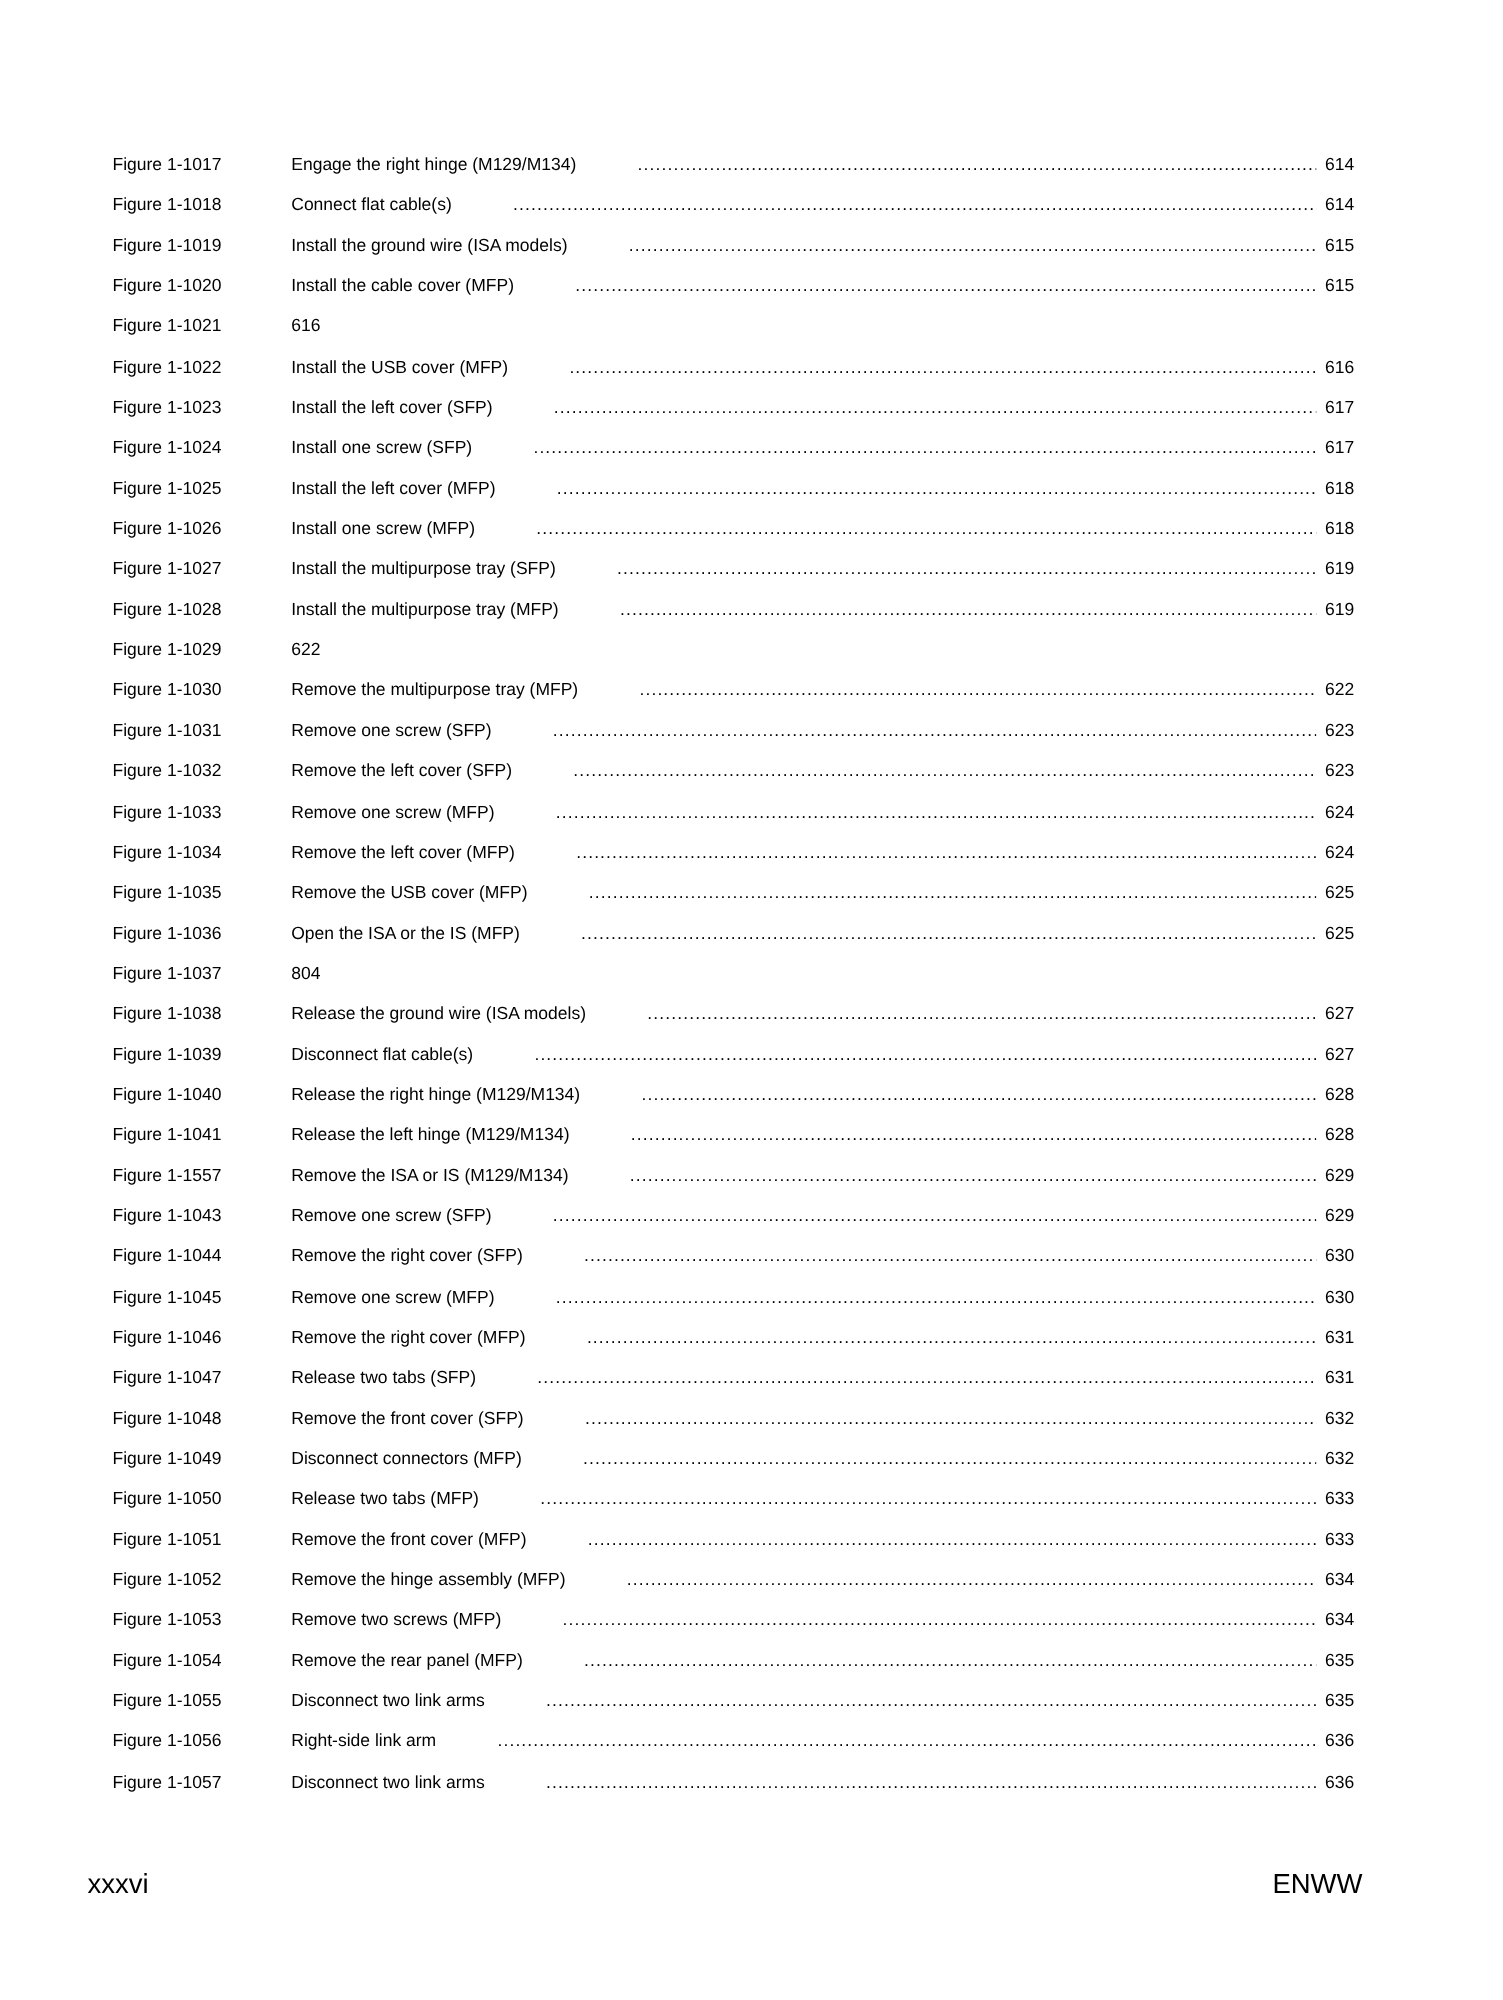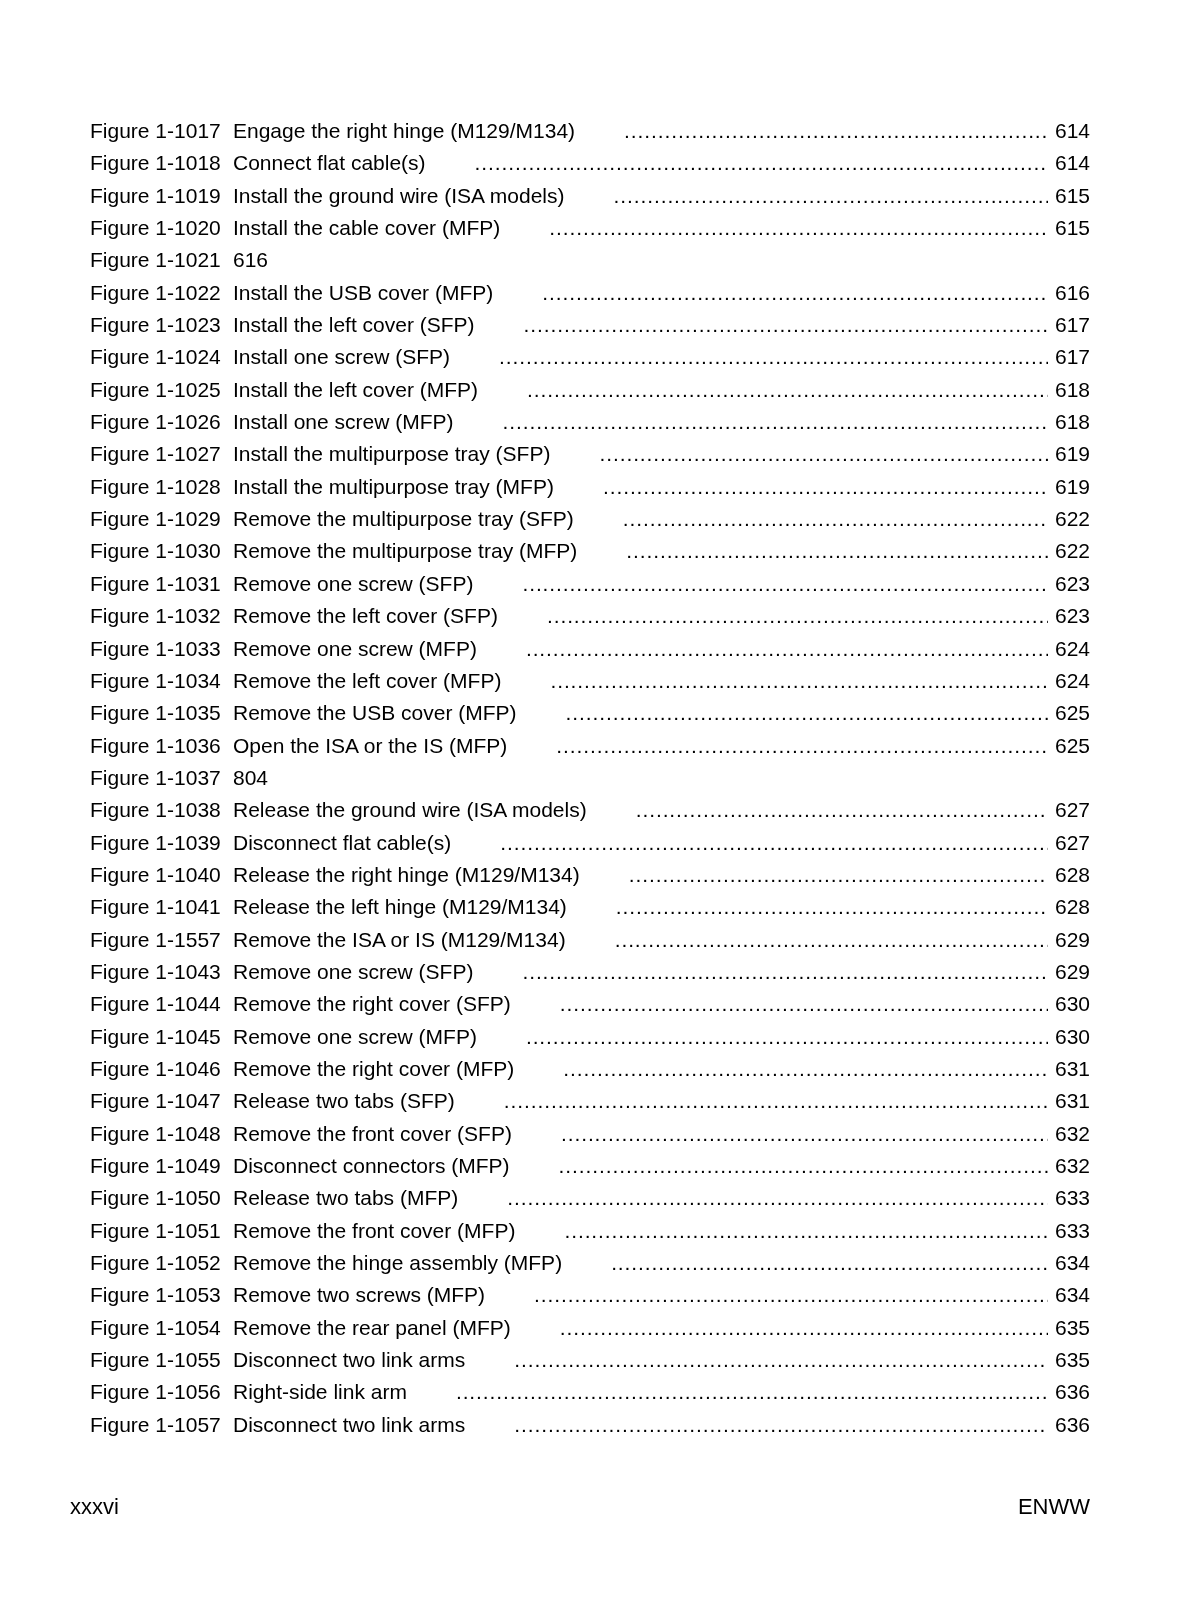--- a/index.html
+++ b/index.html
@@ -18,21 +18,21 @@
   .toc {
     position: absolute;
     top: 115px;
     left: 90px;
     width: 1000px;
   }
   .toc-row {
     display: flex;
     align-items: baseline;
     height: 32.35px;
-    font-size: 21px;
+    font-size: 14px;
     line-height: 32.35px;
     white-space: nowrap;
   }
   .fig-label {
     flex: 0 0 143px;
   }
   .fig-title-wrap {
     flex: 1 1 auto;
     display: flex;
     align-items: flex-end;
@@ -175,24 +175,20 @@
     <span class="fig-label">Figure 1-1028</span>
     <span class="fig-title-wrap">
       <span class="fig-title">Install the multipurpose tray (MFP)</span>
       <span class="leader"></span>
     </span>
     <span class="fig-page">619</span>
   </div>
 
   <div class="toc-row">
     <span class="fig-label">Figure 1-1029</span>
-    <span class="fig-title-wrap">
-      <span class="fig-title">Remove the multipurpose tray (SFP)</span>
-      <span class="leader"></span>
-    </span>
     <span class="fig-page">622</span>
   </div>
 
   <div class="toc-row">
     <span class="fig-label">Figure 1-1030</span>
     <span class="fig-title-wrap">
       <span class="fig-title">Remove the multipurpose tray (MFP)</span>
       <span class="leader"></span>
     </span>
     <span class="fig-page">622</span>

